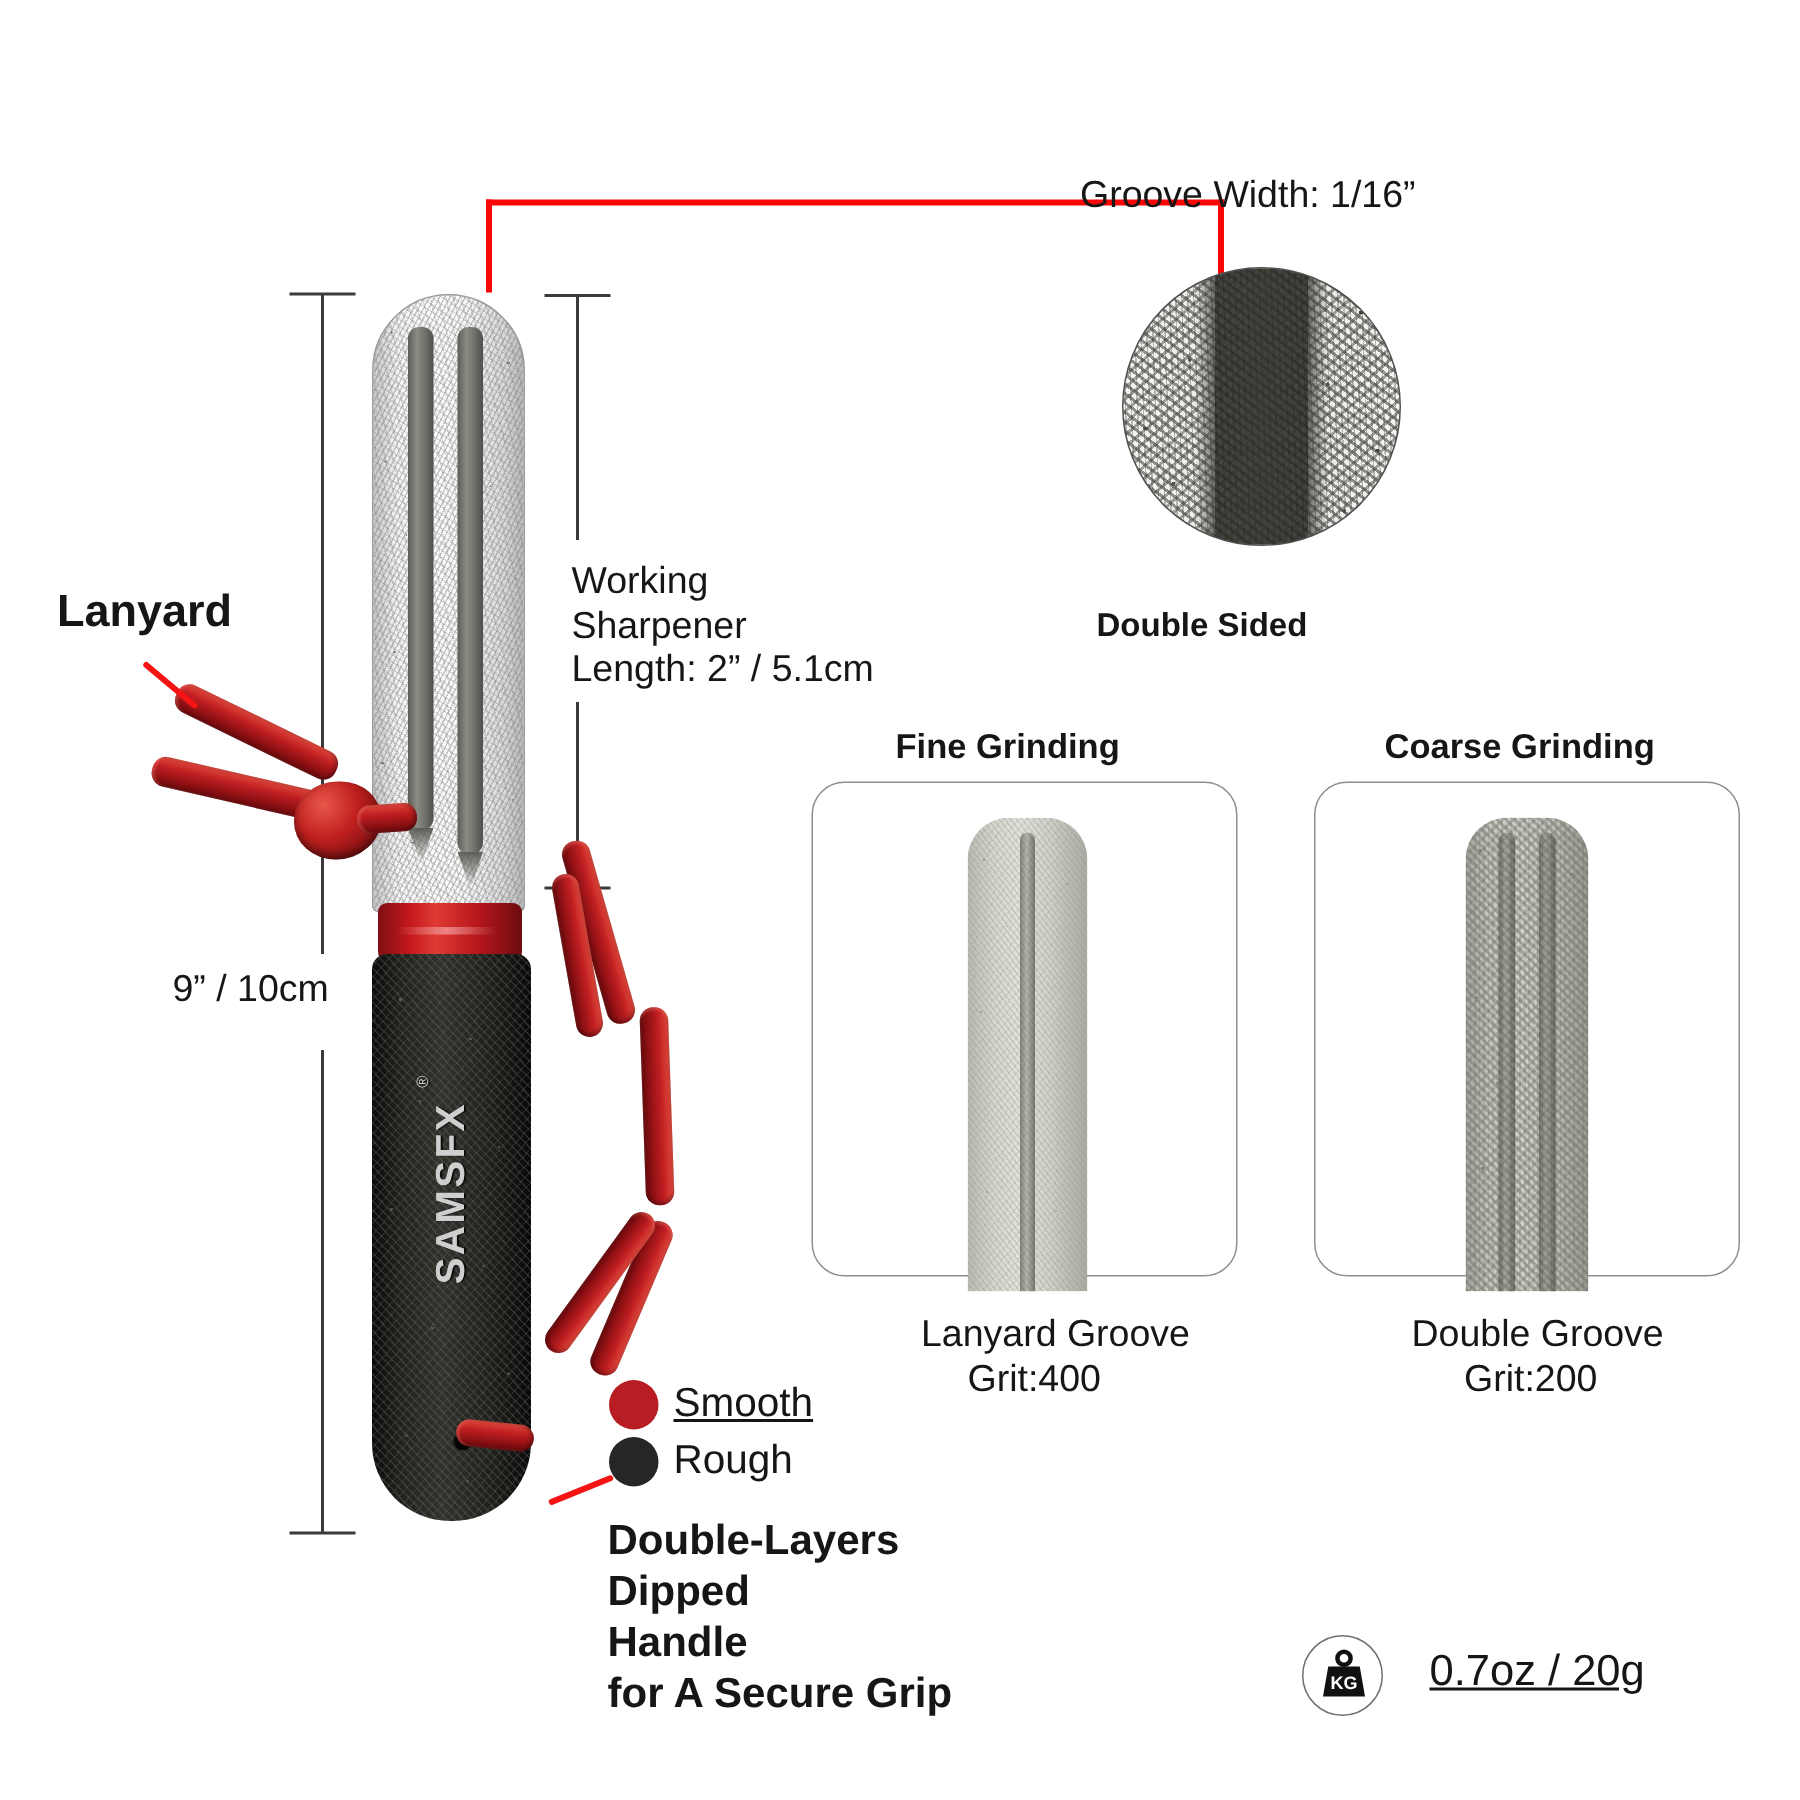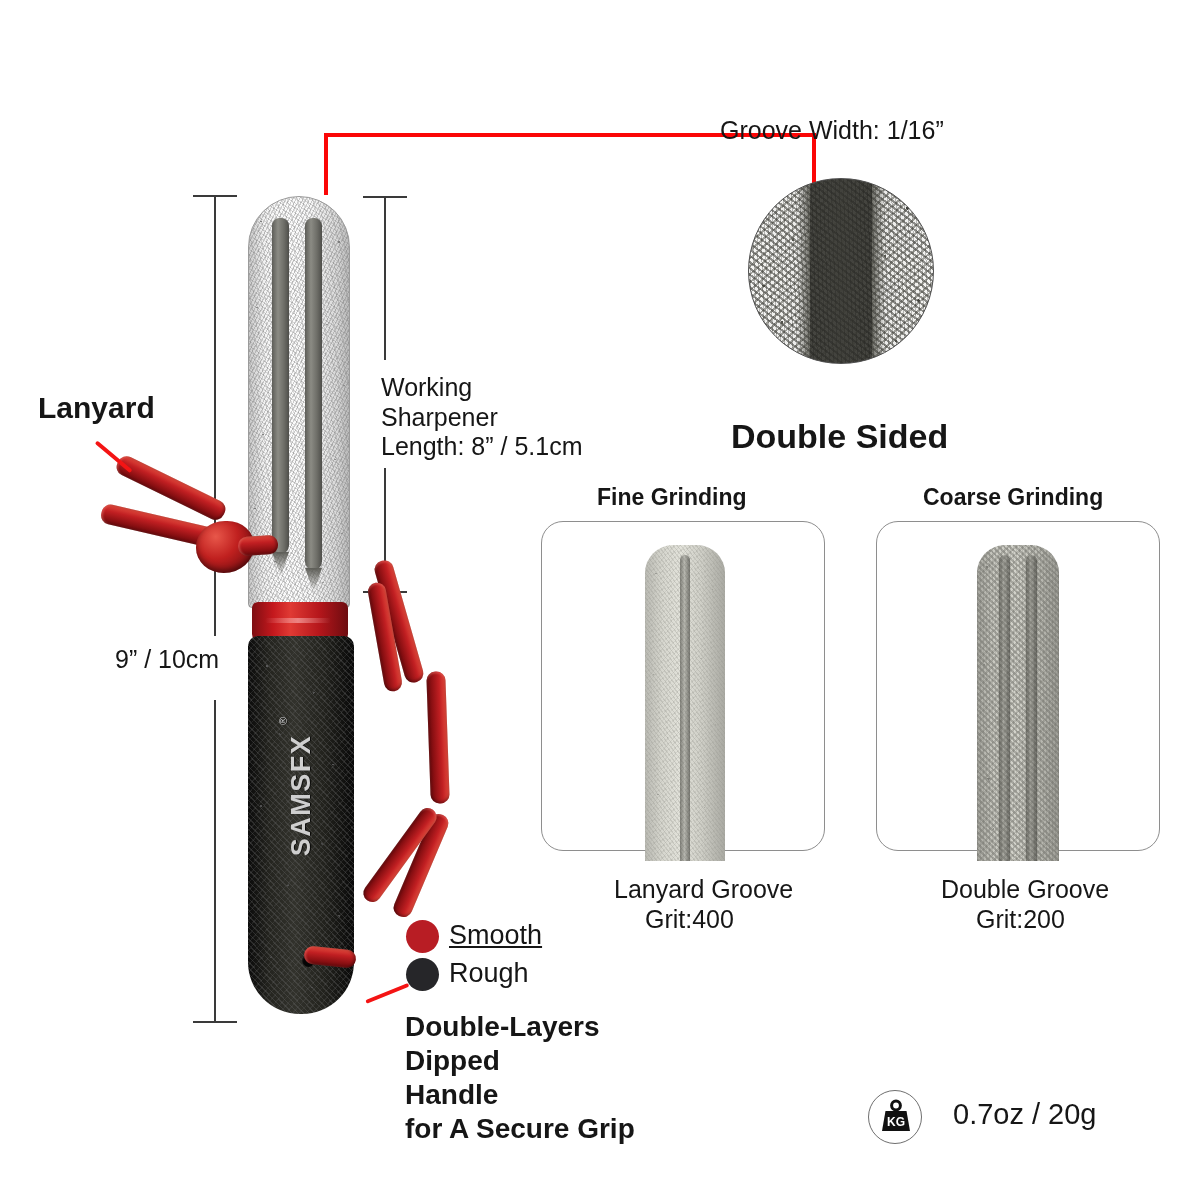--- a/index.html
+++ b/index.html
@@ -329,21 +329,21 @@
   <div class="dimline" style="left:214px; top:700px; height:322px;"></div>
   <div class="dimtick" style="left:193px; top:1021px; width:44px;"></div>
   <div class="txt reg" style="left:115px; top:645px; font-size:25px;">9” / 10cm</div>
 
   <div class="dimtick" style="left:363px; top:196px; width:44px;"></div>
   <div class="dimline" style="left:384px; top:197px; height:163px;"></div>
   <div class="dimline" style="left:384px; top:468px; height:124px;"></div>
   <div class="dimtick" style="left:363px; top:591px; width:44px;"></div>
   <div class="txt reg" style="left:381px; top:373px; font-size:25px;">Working
 Sharpener
-Length: 8” / 5.1cm</div>
+Length: 2” / 5.1cm</div>
 
   <div class="blade-wrap">
     <div class="blade-body"></div>
     <div class="groove g1"></div>
     <div class="groove g2"></div>
   </div>
 
   <div class="collar"></div>
 
   <div class="handle">
@@ -362,21 +362,21 @@
   <div class="cord" style="left:336px; top:612px; width:126px; height:19px; transform:rotate(74deg);"></div>
   <div class="cord" style="left:372px; top:728px; width:132px; height:19px; transform:rotate(88deg);"></div>
   <div class="cord" style="left:366px; top:856px; width:110px; height:19px; transform:rotate(113deg);"></div>
   <div class="cord" style="left:330px; top:628px; width:110px; height:18px; transform:rotate(80deg);"></div>
   <div class="cord" style="left:344px; top:846px; width:112px; height:18px; transform:rotate(126deg);"></div>
   <div class="cord" style="left:304px; top:948px; width:52px; height:18px; transform:rotate(6deg);"></div>
 
   <div class="txt bold" style="left:38px; top:390px; font-size:30px;">Lanyard</div>
   <div class="redline" style="left:96px; top:440px; width:46px; height:4px; transform:rotate(40deg);"></div>
 
-  <div class="txt bold" style="left:731px; top:416px; font-size:34px;">Double Sided</div>
+  <div class="txt bold" style="left:731px; top:404px; font-size:22px;">Double Sided</div>
 
   <div class="txt bold" style="left:597px; top:484px; font-size:23px;">Fine Grinding</div>
   <div class="panel" style="left:541px; top:521px; width:284px; height:330px;"></div>
   <div class="rod-clip" style="left:645px; top:545px; width:80px; height:316px;">
     <div class="rod fine" style="left:0; top:0; width:80px; height:316px;">
       <div class="rod-groove" style="left:35px; width:10px;"></div>
     </div>
   </div>
   <div class="txt reg" style="left:614px; top:875px; font-size:25px;">Lanyard Groove</div>
   <div class="txt reg" style="left:645px; top:905px; font-size:25px;">Grit:400</div>
@@ -403,15 +403,15 @@
 Handle
 for A Secure Grip</div>
 
   <div class="weight-badge">
     <svg width="36" height="36" viewBox="0 0 36 36">
       <circle cx="18" cy="6.5" r="4.4" fill="none" stroke="#111" stroke-width="3"></circle>
       <path d="M7.5 12 L28.5 12 L32 32 L4 32 Z" fill="#111"></path>
       <text x="18" y="27" font-family="'Liberation Sans', sans-serif" font-size="12" font-weight="700" fill="#ffffff" text-anchor="middle">KG</text>
     </svg>
   </div>
-  <div class="txt reg" style="left:953px; top:1097px; font-size:29px;">0.7oz / 20g</div>
+  <div class="txt reg" style="left:953px; top:1097px; font-size:29px;text-decoration:underline;">0.7oz / 20g</div>
 
 </div>
 
 </body></html>

